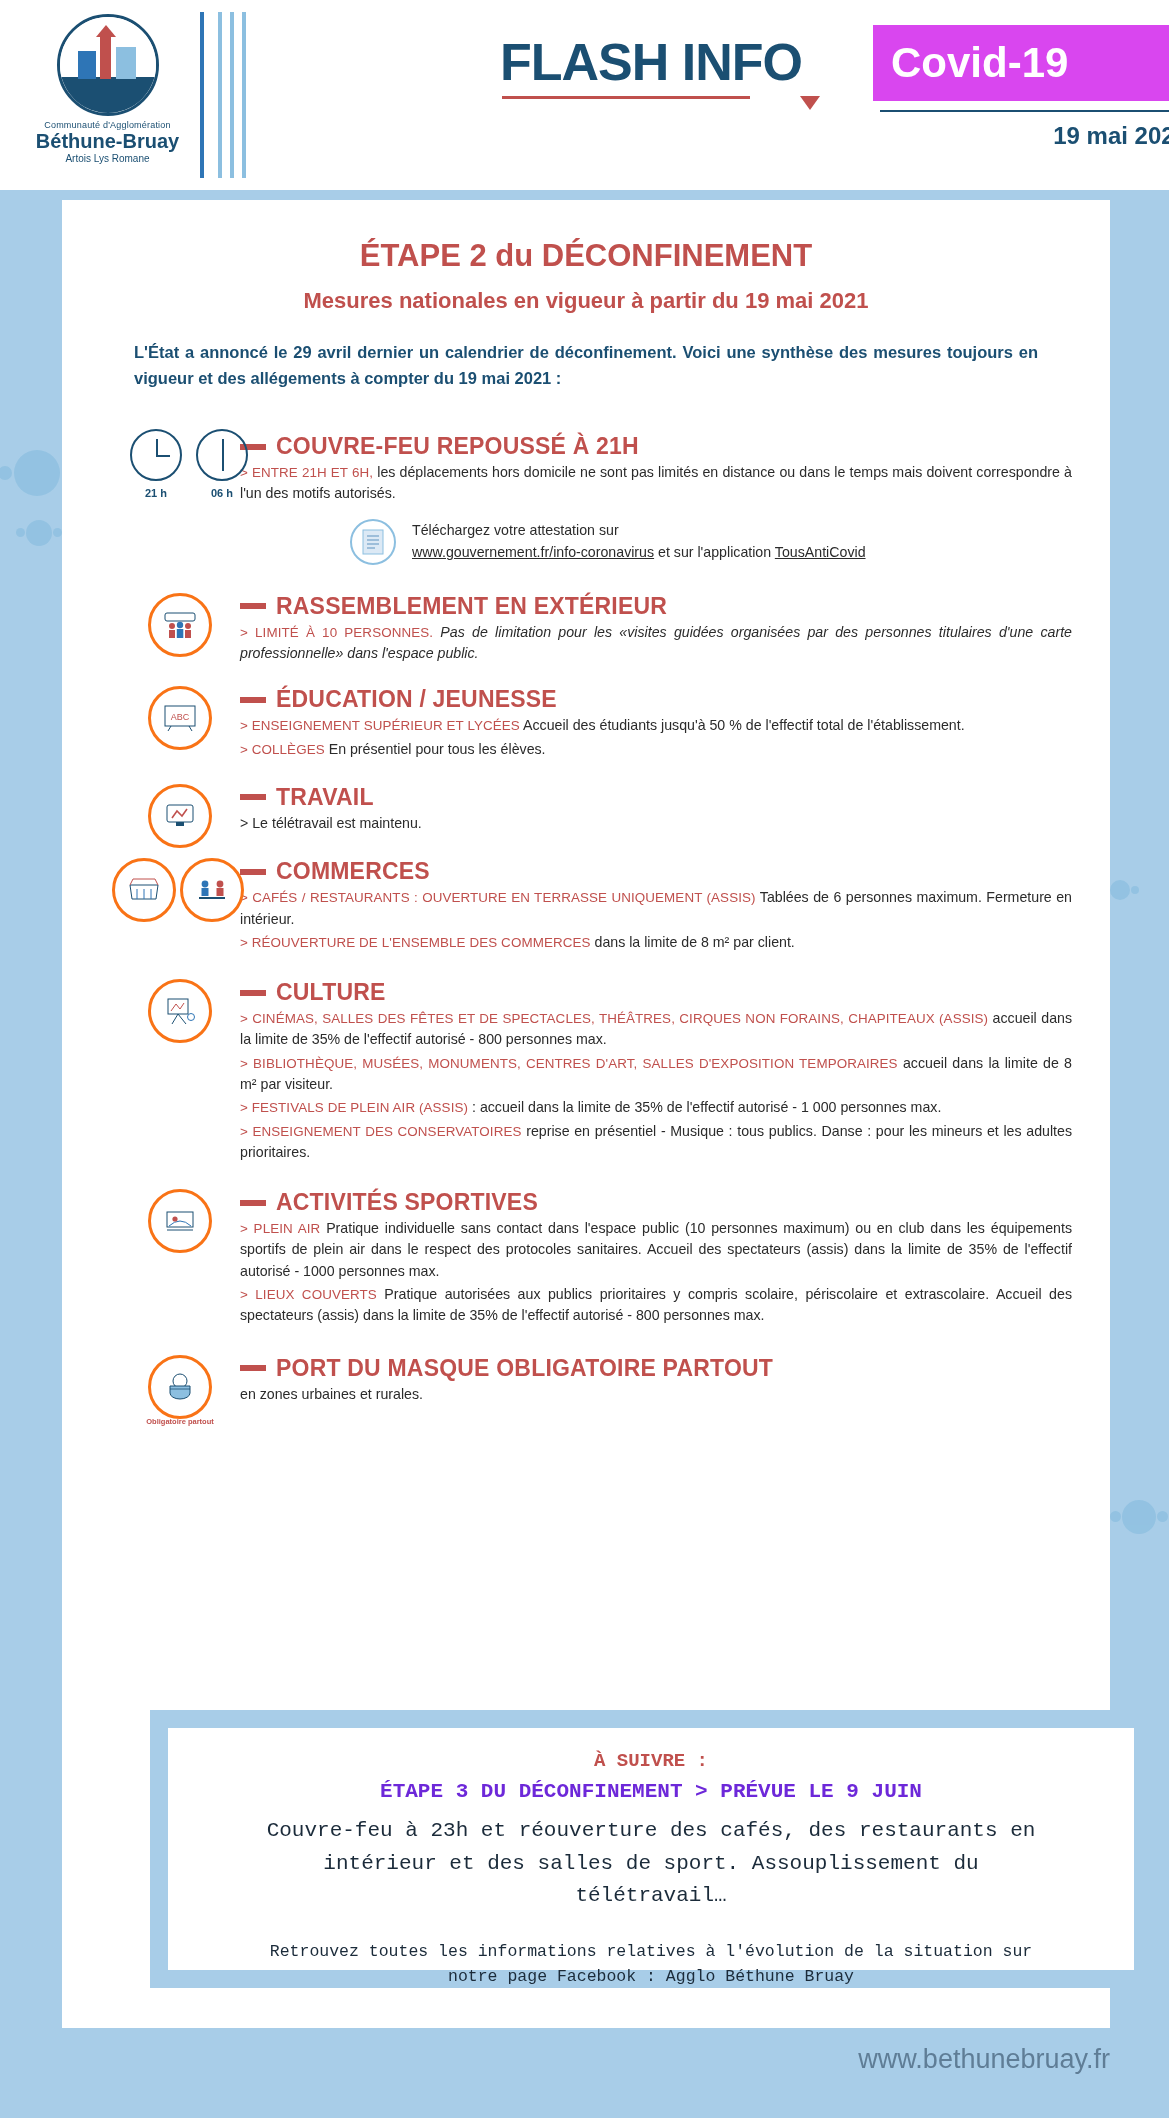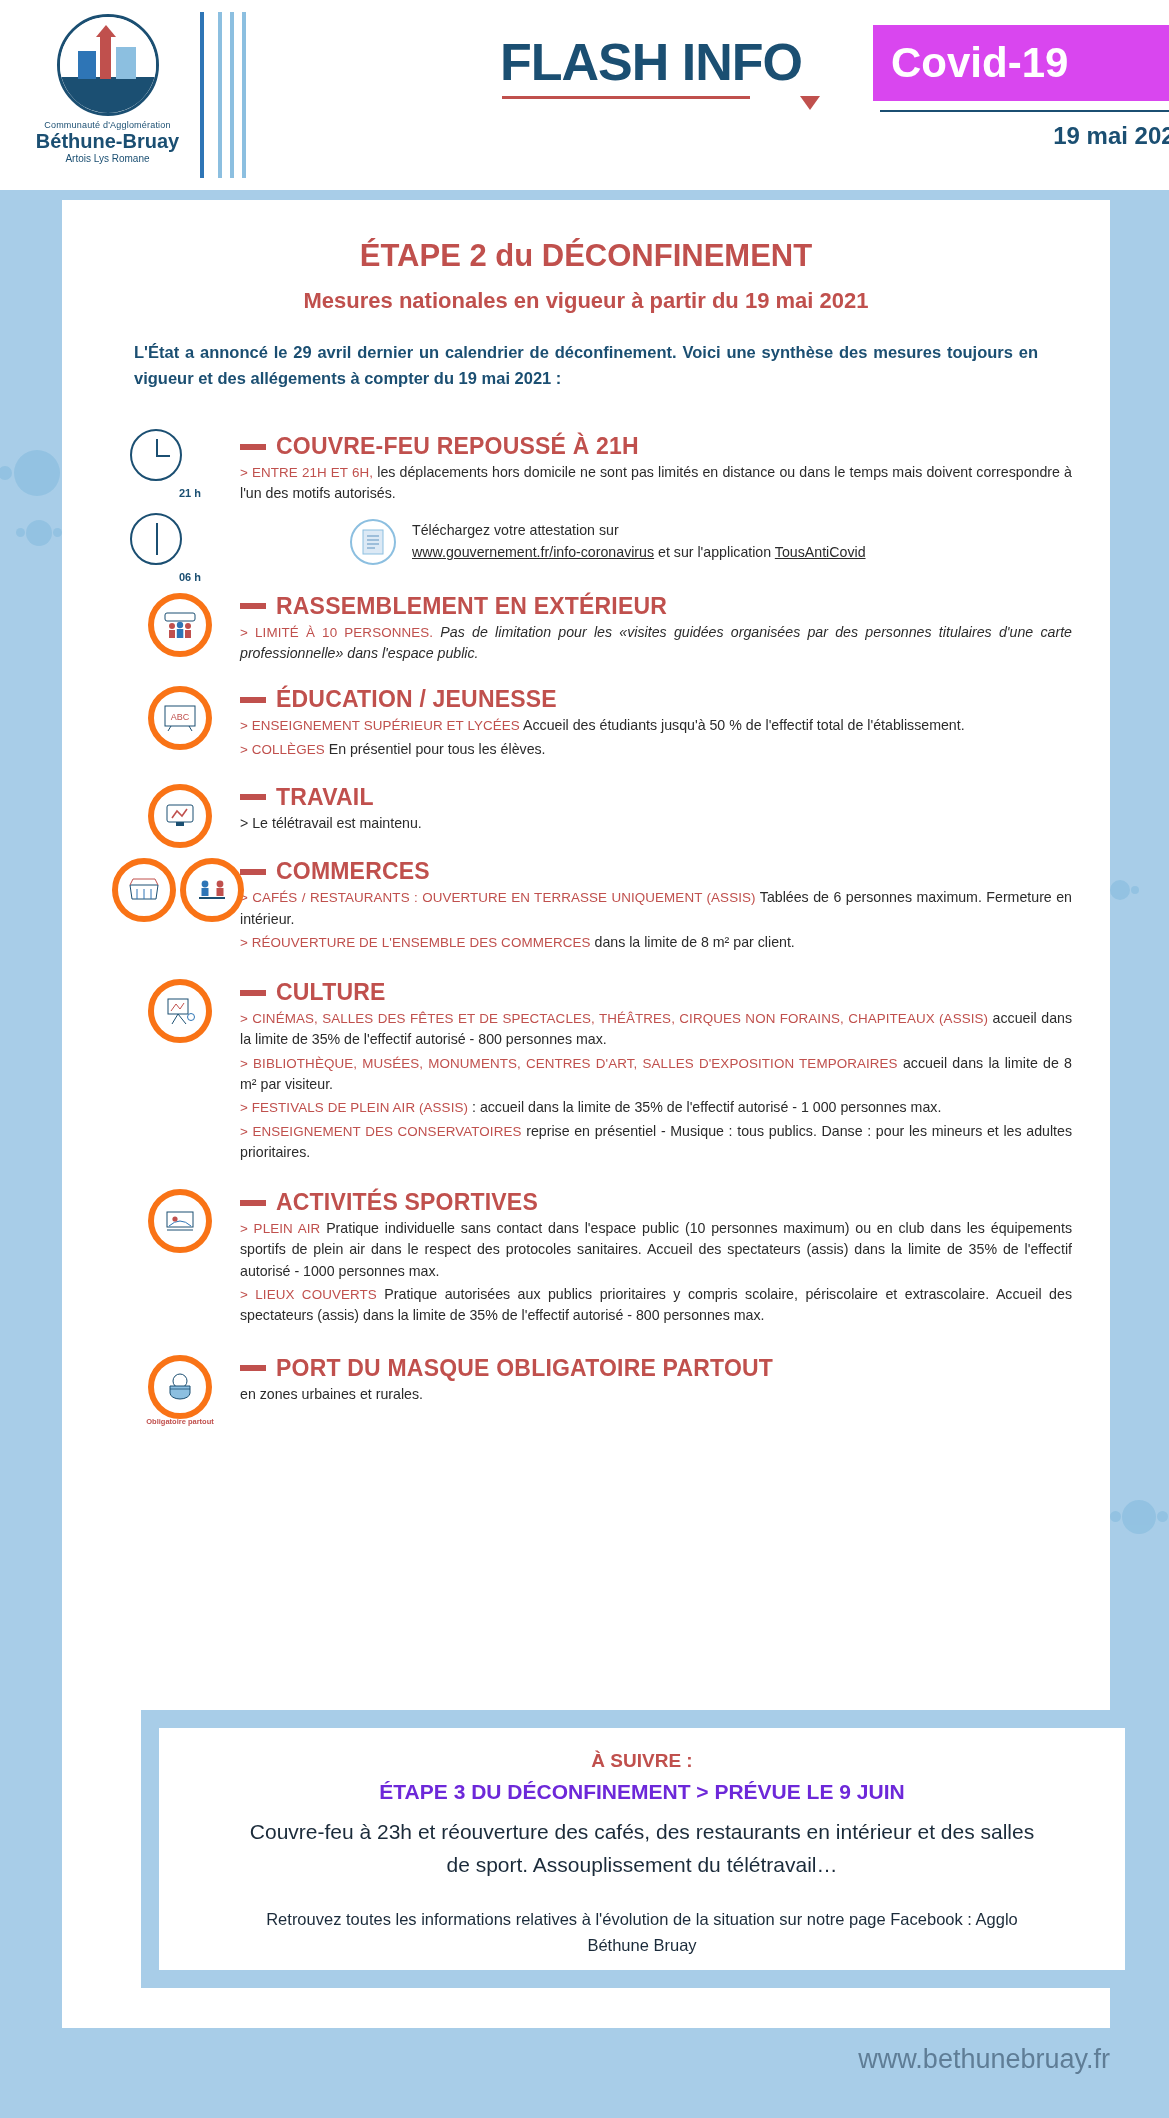--- a/index.html
+++ b/index.html
@@ -63,33 +63,33 @@
   .section{position:relative;margin:0 38px 0 38px;padding-left:140px;}
   .sec-head{display:flex;align-items:center;gap:10px;margin-bottom:2px;}
   .dash{display:inline-block;width:26px;height:6px;background:#c0504d;}
   .sec-title{font-size:23px;font-weight:bold;color:#c0504d;letter-spacing:.2px;}
   .body-txt{font-size:14.2px;color:#2b2b2b;line-height:1.5;text-align:justify;margin:2px 0 0 0;}
   .body-txt .hl{color:#c0504d;font-weight:normal;font-size:13.4px;letter-spacing:.1px;}
   .ital{font-style:italic;}
   a{color:#2b2b2b;text-decoration:underline;}
 
   
-  .icon{position:absolute;left:48px;top:0;width:64px;height:64px;border-radius:50%;border:6px solid #f97316;box-sizing:border-box;background:#fff;display:flex;align-items:center;justify-content:center;}
+  .icon{position:absolute;left:48px;top:0;width:64px;height:64px;border-radius:50%;border:3px solid #f97316;box-sizing:border-box;background:#fff;display:flex;align-items:center;justify-content:center;}
   .icon svg{display:block;}
   .clock-wrap{position:absolute;left:30px;top:-4px;width:120px;}
   .clock{display:inline-block;width:52px;height:52px;border-radius:50%;border:2px solid #1b4f72;position:relative;box-sizing:border-box;}
   .clock .h{position:absolute;background:#1b4f72;}
   .clk-label{font-size:11px;font-weight:bold;color:#1b4f72;text-align:center;margin-top:2px;}
 
   .attest{margin:14px 0 0 110px;display:flex;gap:16px;align-items:flex-start;}
   .attest .doc-ic{width:46px;height:46px;border-radius:50%;border:2px solid #8cbfe0;box-sizing:border-box;display:flex;align-items:center;justify-content:center;flex:none;}
   .attest .t{font-size:14.2px;color:#2b2b2b;line-height:1.6;}
 
   
-  .footerbox{position:absolute;left:79px;top:1510px;width:1002px;height:278px;background:#a8cde8;}
+  .footerbox{position:absolute;left:88px;top:1510px;width:1002px;height:278px;background:#a8cde8;font-family:Liberation Mono, monospace;}
   .footer-inner{position:absolute;left:18px;top:18px;width:966px;height:242px;background:#fff;text-align:center;box-sizing:border-box;padding-top:22px;}
   .f-t1{font-size:19px;font-weight:bold;color:#c0504d;}
   .f-t2{font-size:21px;font-weight:bold;color:#6d28d9;margin-top:8px;}
   .f-t3{font-size:21px;color:#1b2b3a;margin-top:12px;line-height:1.55;}
   .f-t4{font-size:16.5px;color:#1b2b3a;margin-top:26px;line-height:1.55;}
 
   .site{position:absolute;left:0;top:2044px;width:1110px;text-align:right;font-size:27px;color:#5f7d96;}
 </style>
 </head>
 <body>
@@ -132,21 +132,21 @@
 </div>
 
 <div class="page">
 
   <div class="title1">ÉTAPE 2 du DÉCONFINEMENT</div>
   <div class="title2">Mesures nationales en vigueur à partir du 19 mai 2021</div>
   <div class="intro">L'État a annoncé le 29 avril dernier un calendrier de déconfinement. Voici une synthèse des mesures toujours en vigueur et des allégements à compter du 19 mai 2021  :</div>
 
   <div class="section" style="margin-top:42px;">
     <div class="clock-wrap">
-      <div style="display:flex;gap:14px;flex-direction:column;">
+      <div style="display:flex;gap:14px;">
         <div>
           <div class="clock">
             <div class="h" style="left:24px;top:8px;width:2px;height:18px;"></div>
             <div class="h" style="left:24px;top:24px;width:14px;height:2px;"></div>
           </div>
           <div class="clk-label">21 h</div>
         </div>
         <div>
           <div class="clock">
             <div class="h" style="left:24px;top:8px;width:2px;height:18px;"></div>

